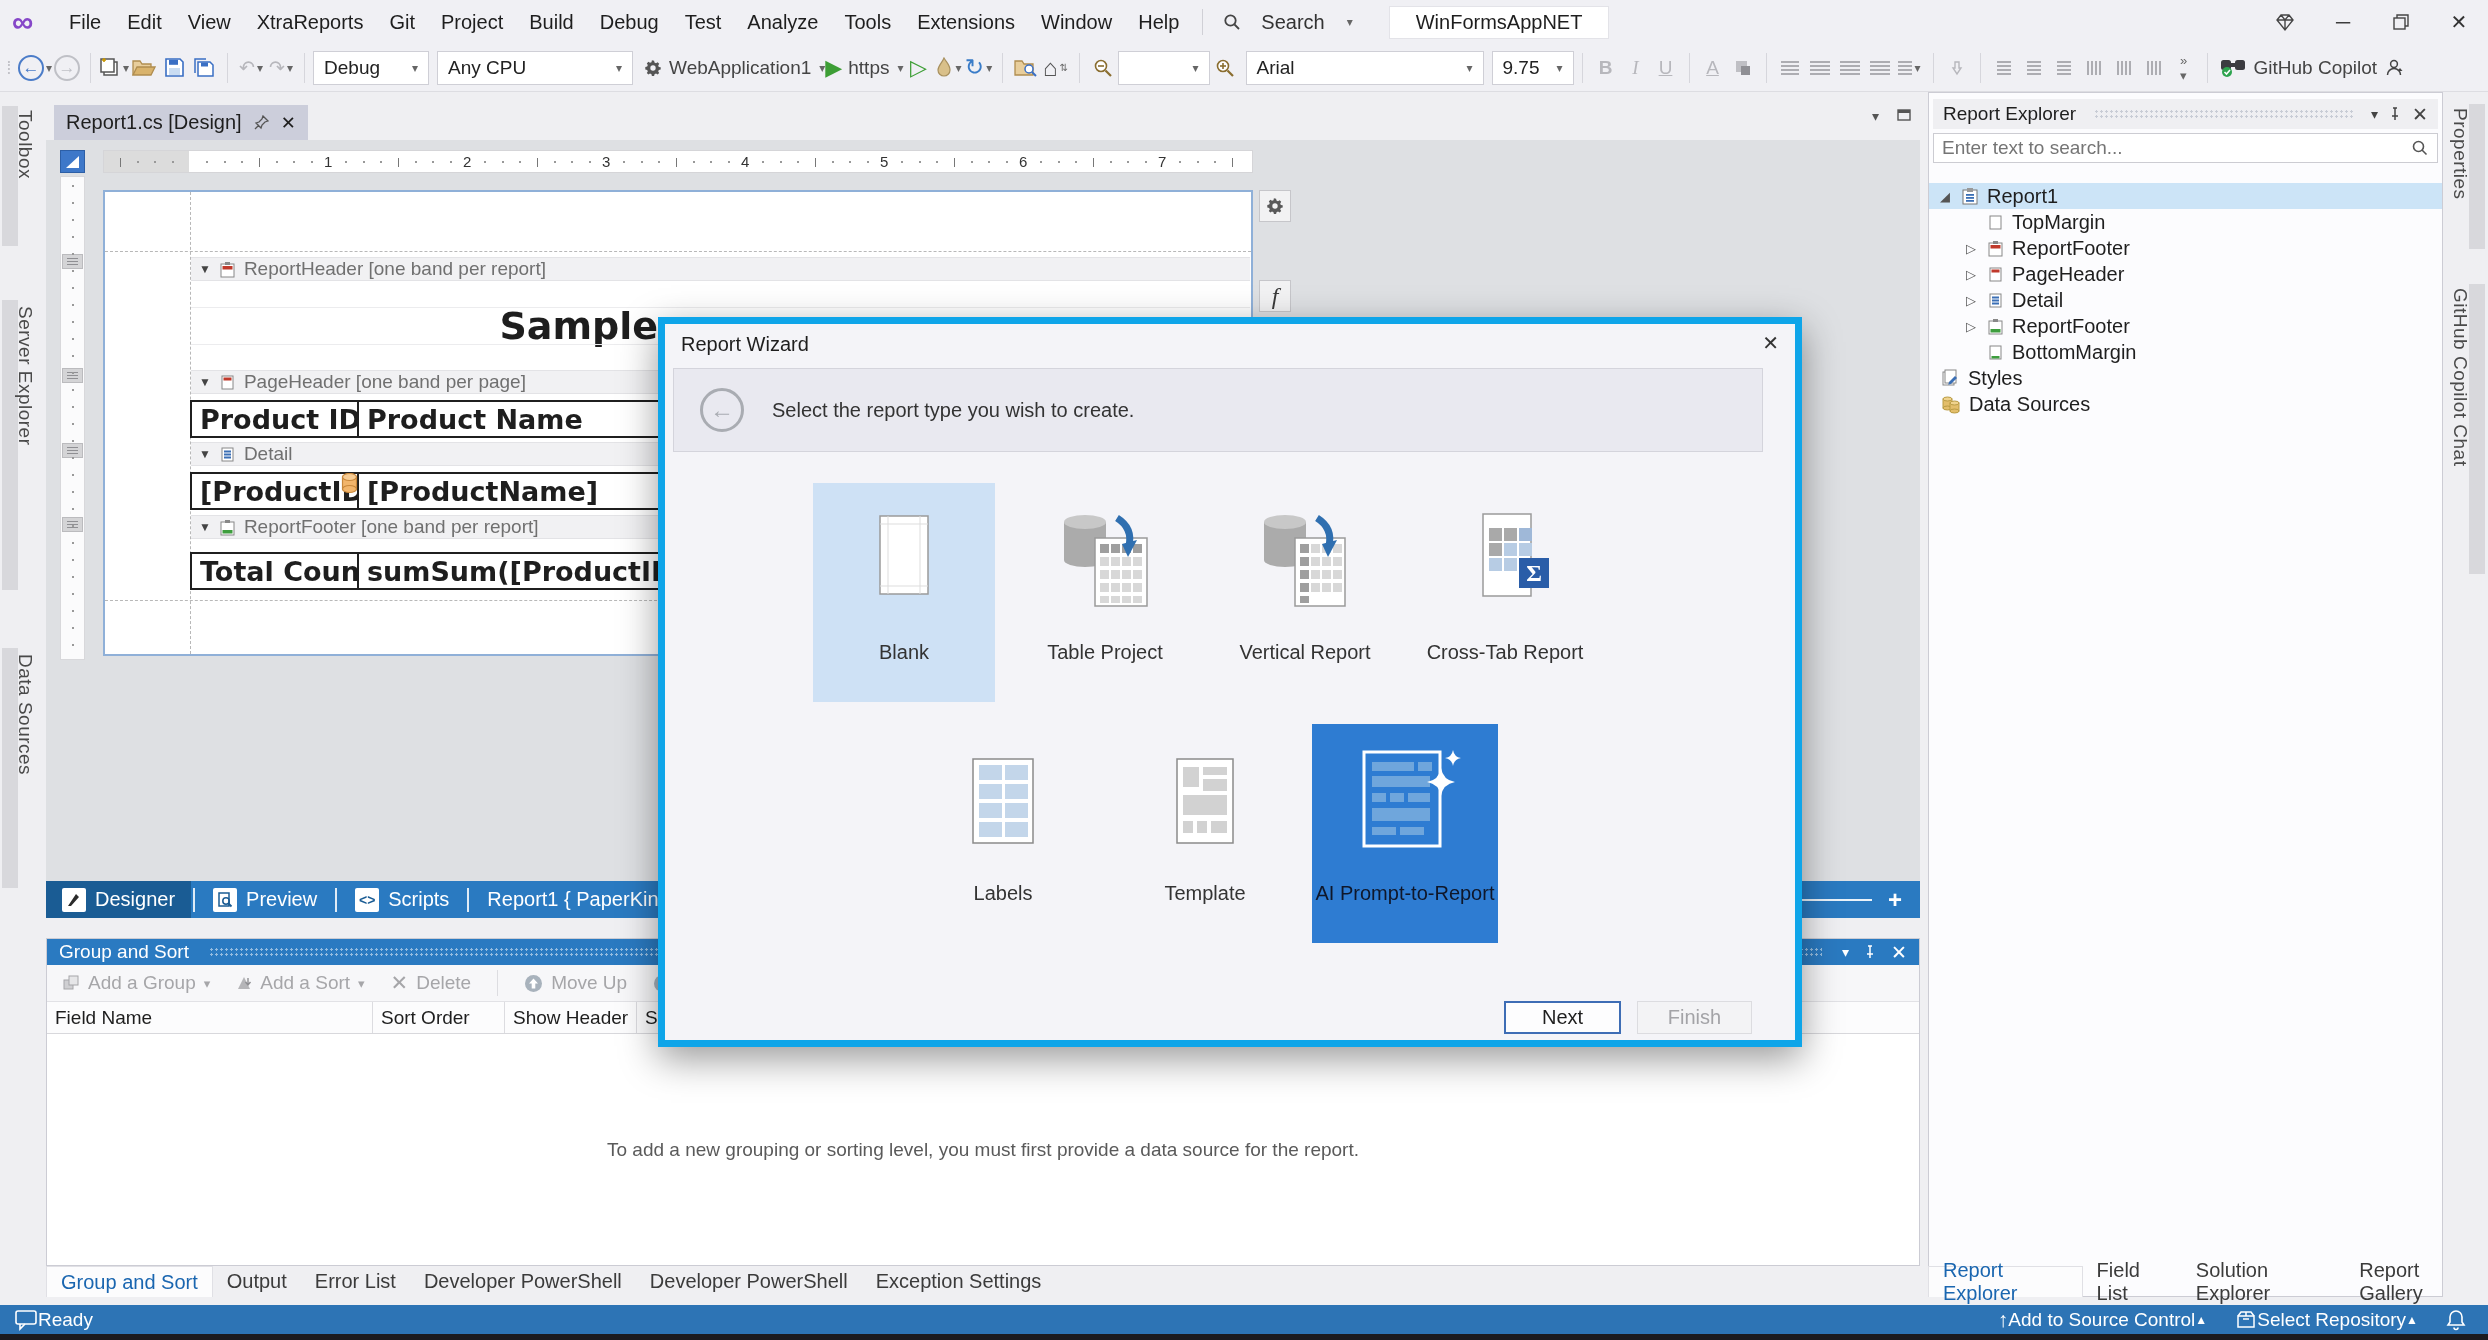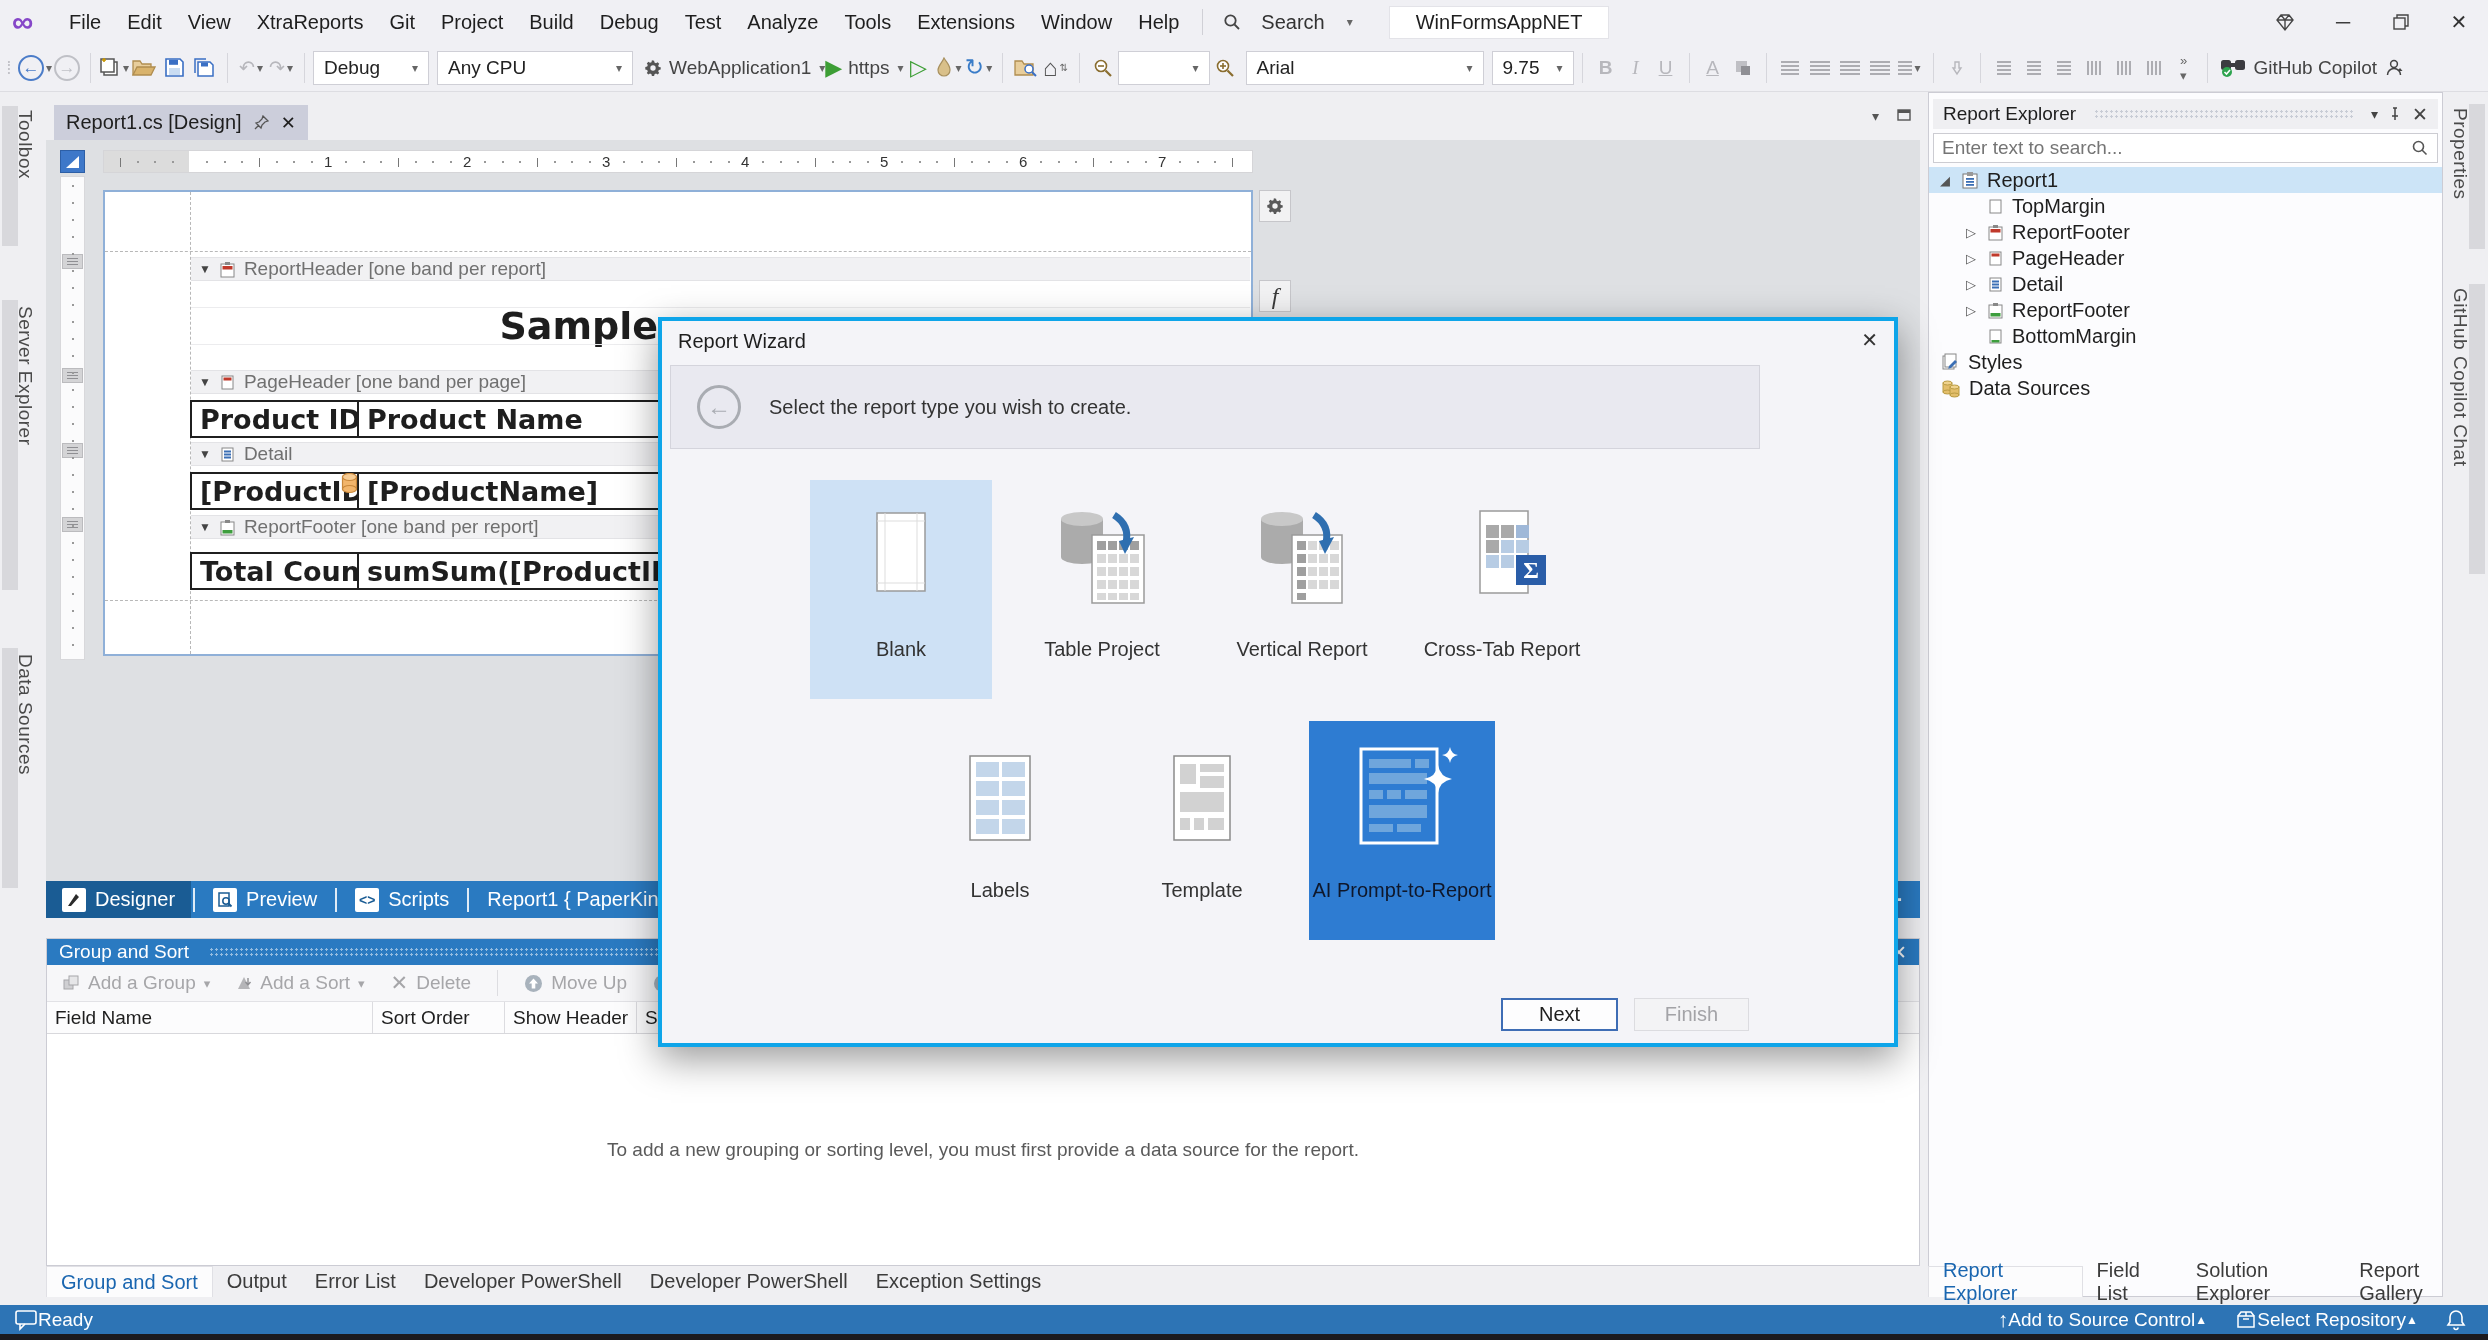--- a/index.html
+++ b/index.html
@@ -85,38 +85,38 @@
   .gstools{height:37px;background:#F7F7F9;border-bottom:1px solid #E2E2E6;display:flex;align-items:center;gap:26px;padding:0 16px;font-size:19px;color:#A6A6A9}
   .gsbtn{display:flex;align-items:center;gap:8px}
   .gshead{height:32px;display:flex;border-bottom:1px solid #D8D8DC;font-size:19px;color:#1e1e1e}
   .gscol{display:flex;align-items:center;padding-left:8px;border-right:1px solid #DCDCE0;background:#FCFCFD}
   .gsmsg{position:absolute;left:0;right:0;top:200px;text-align:center;font-size:19px;color:#5A5A5A}
 
   
   .rsplit{left:1920px;top:92px;width:8px;height:1205px;background:#EFEFF2}
   .rpanel{left:1928px;top:92px;width:515px;height:1205px;background:#FCFCFE;border:1px solid #CCCCD4}
   .rptitle{height:30px;display:flex;align-items:center;font-size:19px;color:#1e1e1e;padding:0 10px;gap:10px;background:#EFEFF2;margin:6px 4px 0 4px}
-  .rsearch{height:30px;border:1px solid #CCCCD2;background:#fff;margin:4px 4px 4px 4px;display:flex;align-items:center}
+  .rsearch{height:30px;border:1px solid #CCCCD2;background:#fff;margin:4px 4px 20px 4px;display:flex;align-items:center}
   .rsearch input{flex:1;border:0;outline:0;font-size:19px;color:#888;padding:0 8px;font-family:inherit;background:transparent}
   .trow{height:26px;display:flex;align-items:center;gap:8px;font-size:20px;color:#1e1e1e}
   .trow.sel{background:#CCE4F7}
   .texp{width:16px;font-size:13px;color:#555;text-align:center}
 
   
   .btabs{top:1266px;height:31px;display:flex;align-items:stretch;font-size:20px;color:#3b3b3b}
   .btab{display:flex;align-items:center;padding:0 14px}
   .btab.sel{background:#FCFCFD;color:#1A66B0;border:1px solid #E0E0E5;border-bottom:0}
 
   
   .statusbar{left:0;top:1305px;width:2488px;height:29px;background:#2D74B5;color:#fff;display:flex;align-items:center;font-size:19px}
   .blackbar{left:0;top:1334px;width:2488px;height:6px;background:#1B1B1F}
   .sbitem{display:flex;align-items:center;padding:0 14px}
 
   
-  .wizard{left:658px;top:317px;width:1240px;height:730px;background:#F4F4F8;border:4px solid #0ea5e9;box-shadow:0 12px 36px rgba(0,0,0,.4);z-index:50}
+  .wizard{left:658px;top:317px;width:1144px;height:730px;background:#F4F4F8;border:7px solid #0ea5e9;box-shadow:0 12px 36px rgba(0,0,0,.4);z-index:50}
   .wtitle{position:absolute;left:16px;top:9px;font-size:20px;color:#1e1e1e}
   .wclose{position:absolute;right:16px;top:7px;font-size:20px;color:#333}
   .whead{position:absolute;left:8px;top:44px;width:1090px;height:84px;background:#E9E9F0;border:1px solid #D4D4DC;display:flex;align-items:center}
   .backcirc{width:44px;height:44px;border-radius:50%;border:3px solid #A9ACB2;color:#A9ACB2;display:flex;align-items:center;justify-content:center;font-size:24px;margin-left:26px}
   .wprompt{font-size:20px;color:#333;margin-left:28px}
   .tile{position:absolute;width:182px;height:219px;display:flex;flex-direction:column;align-items:center}
   .tile .ic{height:158px;display:flex;align-items:center;justify-content:center}
   .tile .tl{font-size:20px;color:#333}
   .tile.sel-light{background:#CEE1F5}
   .tile.sel-blue{background:#2E7CD2}

